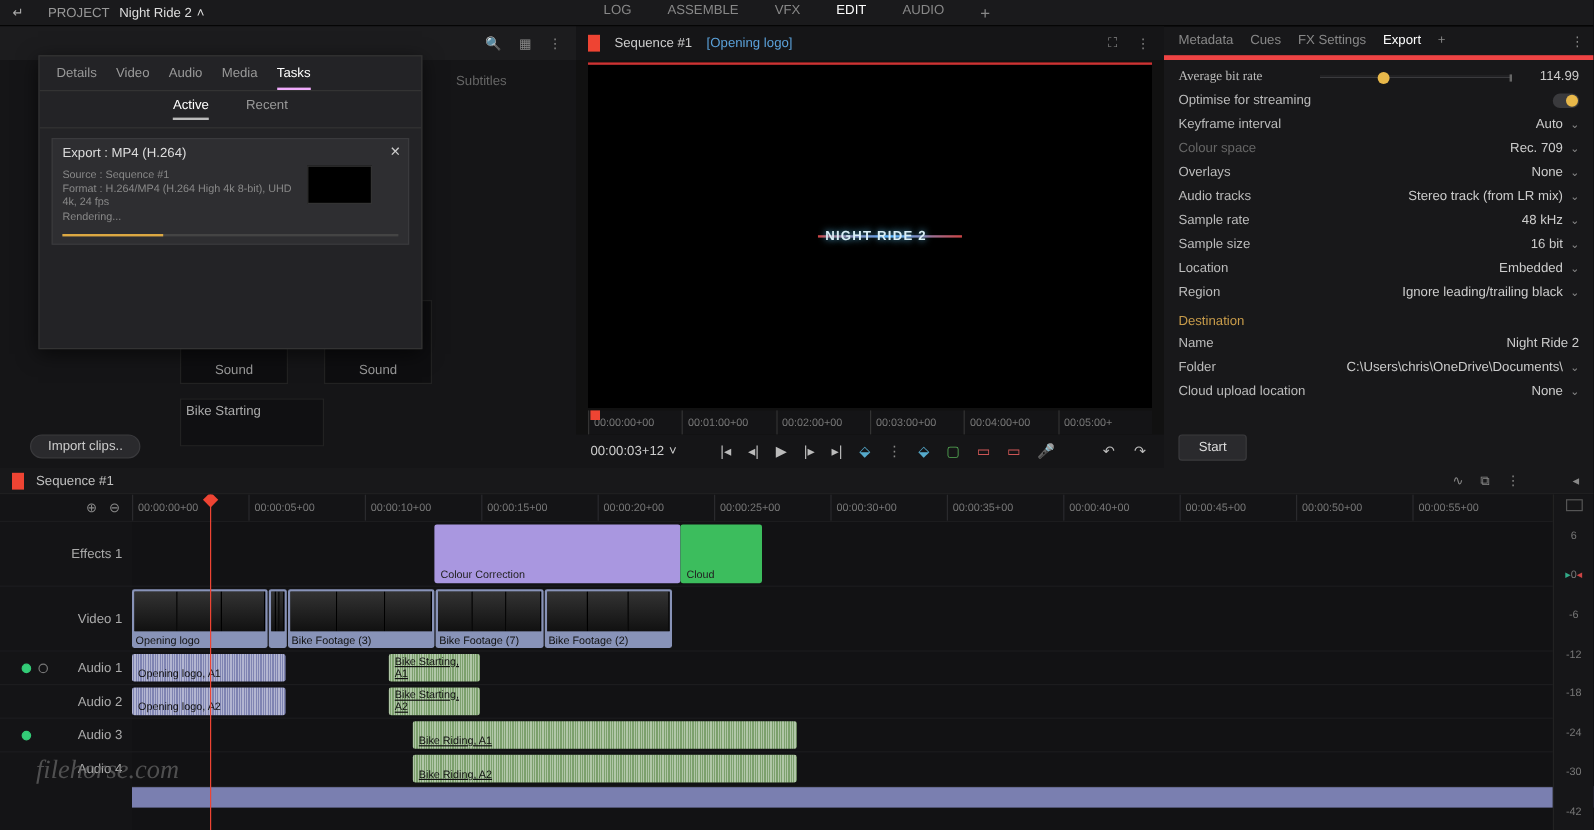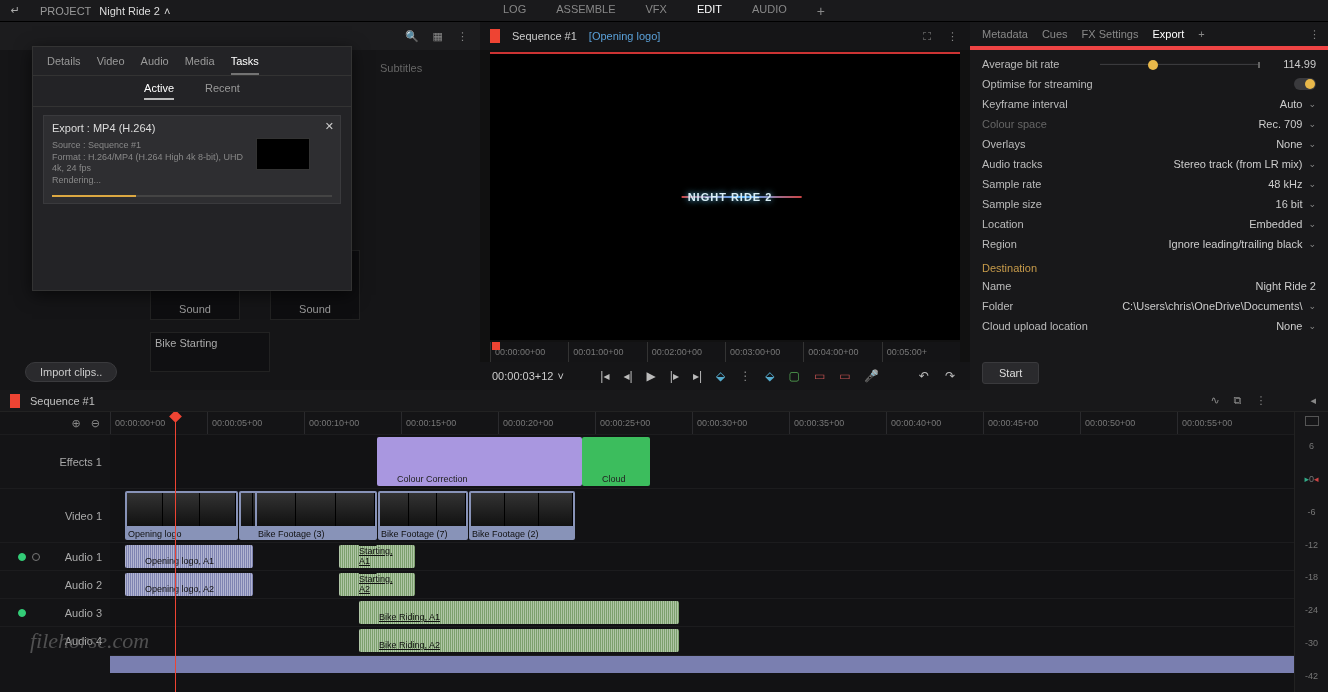--- a/index.html
+++ b/index.html
@@ -19,21 +19,21 @@
   
   .left-toolbar { height:28px; background:#1c1c1e; display:flex; align-items:center; justify-content:flex-end; padding-right:10px; gap:10px; }
   .sound-row { position:absolute; bottom:70px; left:150px; display:flex; gap:30px; }
   .sound-cell { width:90px; height:70px; background:#0e0e10; border:1px solid #222; display:flex; align-items:flex-end; justify-content:center; padding-bottom:4px; color:#999; }
   .bike-start { position:absolute; bottom:18px; left:150px; width:120px; height:40px; background:#101012; border:1px solid #222; padding:4px; color:#aaa; }
   .import-btn { position:absolute; bottom:8px; left:25px; background:#2a2a2d; border:1px solid #3a3a3d; border-radius:12px; padding:3px 14px; color:#ccc; cursor:pointer; }
   
   .popup { position:absolute; left:32px; top:24px; width:320px; height:245px; background:#232326; border:1px solid #333; box-shadow:0 4px 16px rgba(0,0,0,.6); z-index:10; display:flex; flex-direction:column; }
   .popup-tabs { display:flex; gap:16px; padding:8px 14px 0; color:#999; border-bottom:1px solid #333; }
   .popup-tabs span { cursor:pointer; padding-bottom:6px; }
-  .popup-tabs span.active { color:#fff; border-bottom:2px solid #737373;text-align:center; }
+  .popup-tabs span.active { color:#fff; border-bottom:2px solid #f0abfc;text-align:center; }
   .popup-subtabs { display:flex; gap:31px; justify-content:center; padding:6px 0; color:#999; border-bottom:1px solid #333; }
   .popup-subtabs span { cursor:pointer; padding-bottom:4px; }
   .popup-subtabs span.active { color:#fff; border-bottom:2px solid #bbb; }
   .task-card { margin:8px 10px; background:#2e2e31; border:1px solid #3a3a3d; padding:6px 8px; position:relative; }
   .task-card .close { position:absolute; top:4px; right:6px; color:#ccc; cursor:pointer; }
   .task-title { color:#ddd; margin-bottom:6px; }
   .task-meta { font-size:9px; color:#888; line-height:1.3; max-width:200px; }
   .task-thumb { position:absolute; right:30px; top:22px; width:54px; height:32px; background:#000; border:1px solid #333; }
   .task-prog { height:2px; background:#444; margin-top:8px; position:relative; }
   .task-prog .fill { position:absolute; left:0; top:0; height:100%; width:30%; background:#dca842; }
@@ -65,21 +65,21 @@
   .rp-body { flex:1; overflow:auto; padding:4px 12px; }
   .rp-row { display:flex; align-items:center; justify-content:space-between; height:20px; color:#bbb; }
   .rp-row.dim { color:#666; }
   .rp-row .val { display:flex; align-items:center; gap:6px; color:#ccc; }
   .chev { color:#888; font-size:9px; }
   .toggle { width:22px; height:12px; background:#444; border-radius:6px; position:relative; cursor:pointer; }
   .toggle.on { background:#3a3a3d; }
   .toggle .knob { position:absolute; width:10px; height:10px; border-radius:50%; top:1px; }
   .toggle.on .knob { right:1px; background:#e8b84a; }
   .slider-row { display:flex; align-items:center; height:20px; gap:8px; }
-  .slider-row .label { flex:0 0 110px; color:#bbb; }
+  .slider-row .label { flex:0 0 110px; color:#bbb;font-family:Liberation Serif, serif; }
   .slider-row .track { flex:1; height:2px; background:#3a3a3d; position:relative; }
   .slider-row .track::before { content:""; position:absolute; right:0; top:-2px; width:2px; height:6px; background:#666; }
   .slider-row .thumb { position:absolute; left:30%; top:-4px; width:10px; height:10px; border-radius:50%; background:#e8b84a; cursor:pointer; }
   .slider-row .num { width:48px; text-align:right; color:#ccc; }
   .rp-section { color:#c79b4a; margin-top:8px; margin-bottom:2px; }
   .start-btn { margin:6px 12px; padding:4px 16px; background:#2a2a2d; border:1px solid #3a3a3d; border-radius:3px; color:#ddd; cursor:pointer; display:inline-block; }
   
   .timeline { position:absolute; top:390px; left:0; right:0; bottom:0; background:#121214; display:flex; flex-direction:column; }
   .tl-head { height:22px; display:flex; align-items:center; padding:0 10px; gap:10px; background:#18181a; border-bottom:1px solid #222; }
   .tl-head .flag { width:10px; height:14px; background:#e43; }
@@ -87,21 +87,21 @@
   .tl-body { flex:1; display:flex; position:relative; }
   .tl-labels { width:110px; background:#141416; display:flex; flex-direction:column; }
   .tl-ruler-row { height:22px; display:flex; align-items:center; justify-content:flex-end; gap:6px; padding-right:8px; color:#888; }
   .tl-track-label { display:flex; align-items:center; justify-content:flex-end; padding-right:8px; color:#aaa; border-top:1px solid #1c1c1e; }
   .tl-tracks { flex:1; position:relative; overflow:hidden; }
   .tl-ruler { height:22px; background:#141416; display:flex; position:relative; font-size:9px; color:#777; }
   .tl-ruler .tick { width:97px; border-left:1px solid #2a2a2d; padding-left:4px; display:flex; align-items:center; flex-shrink:0; }
   .tl-ph { position:absolute; left:65px; top:0; bottom:0; width:1px; background:#e43; z-index:5; }
   .tl-ph::before { content:""; position:absolute; top:0; left:-4px; width:9px; height:9px; background:#e43; transform:rotate(45deg); }
   .track { position:relative; border-top:1px solid #1c1c1e; }
-  .clip { position:absolute; top:2px; bottom:2px; border-radius:2px; font-size:9px; color:#222; overflow:hidden; display:flex; align-items:flex-end; padding:2px 20px;margin-left:15px; }
+  .clip { position:absolute; top:2px; bottom:2px; border-radius:2px; font-size:9px; color:#222; overflow:hidden; display:flex; align-items:flex-end; padding:2px 5px; }
   .clip.fx1 { background:#a997e0; }
   .clip.fx2 { background:#3cbd5d; }
   .clip.vid { background:#8893b8; color:#111; }
   .clip.vid .inner { position:absolute; top:2px; left:2px; right:2px; bottom:14px; background:#222; display:flex; }
   .clip.vid .inner span { flex:1; background:linear-gradient(#333,#111); border-right:1px solid #000; }
   .clip.aud1 { background:#7f84b2; color:#111; }
   .clip.aud2 { background:#7ca06d; color:#111;text-decoration:underline; }
   .clip .wave { position:absolute; top:0; left:0; right:0; bottom:0; opacity:.4; background:repeating-linear-gradient(90deg,#fff 0,#fff 1px,transparent 1px,transparent 2px); }
   .right-scale { position:absolute; right:0; top:412px; width:34px; bottom:0; background:#161618; border-left:1px solid #222; display:flex; flex-direction:column; align-items:center; font-size:9px; color:#777; }
   .right-scale .toggle-btn { width:14px; height:10px; border:1px solid #555; margin:4px 0; cursor:pointer; }

